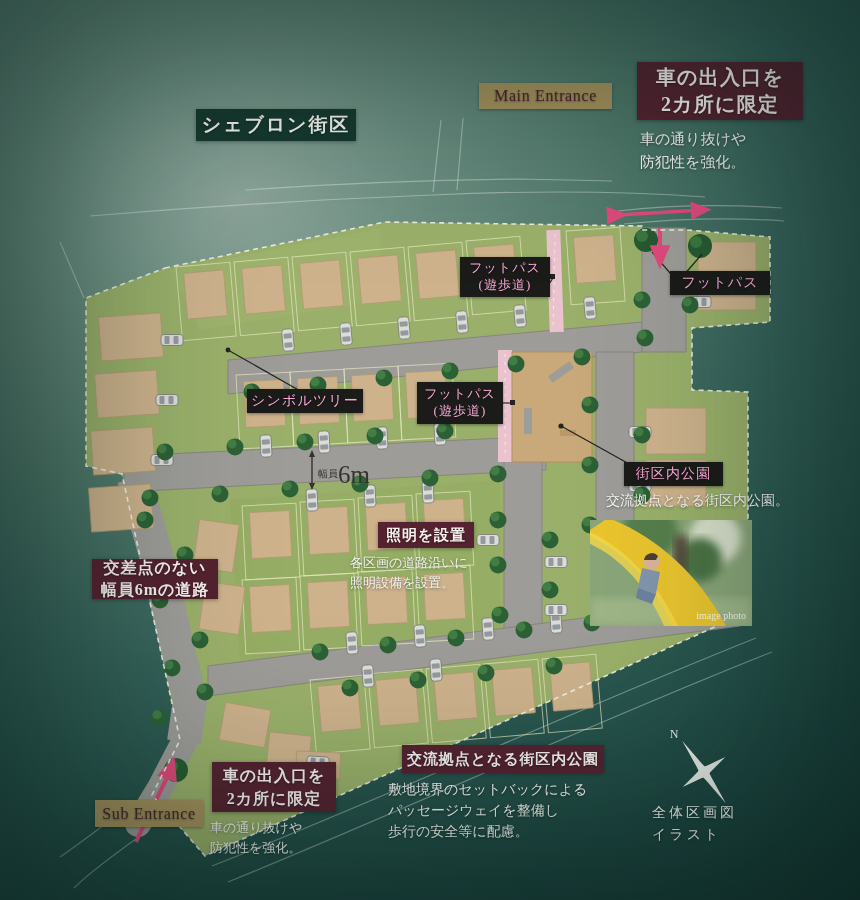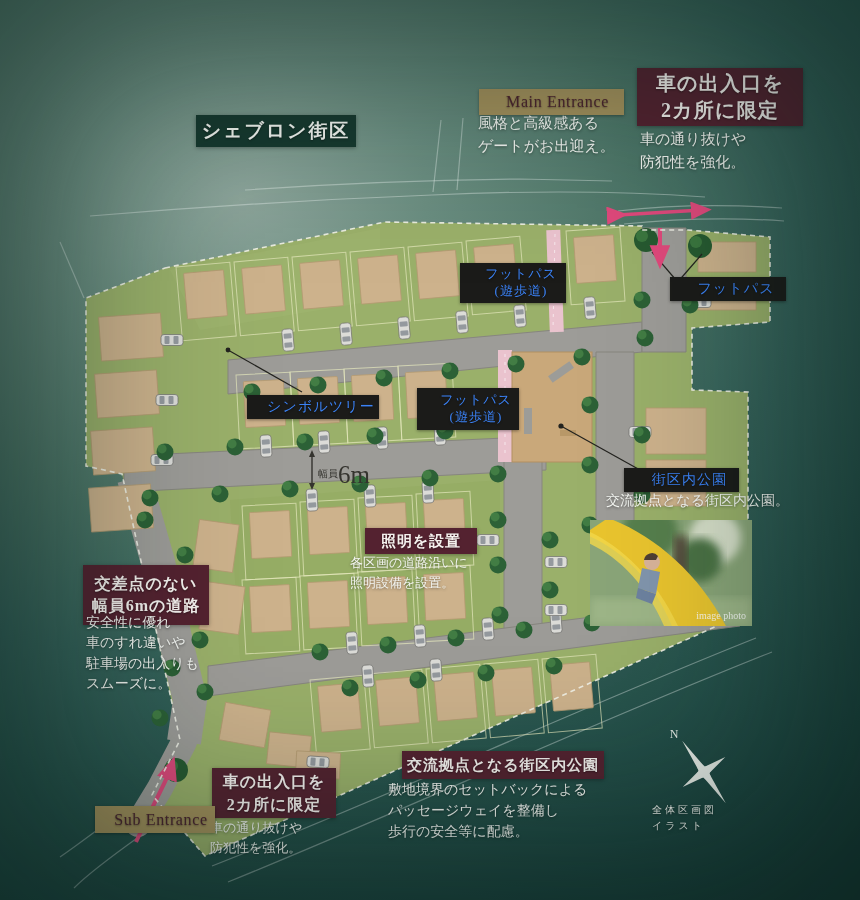--- a/index.html
+++ b/index.html
@@ -11,29 +11,29 @@
         #8ea69c 0%, #6b8e81 18%, #4d7668 38%, #35625a 55%,
         #27534c 70%, #1c443f 85%, #143632 100%);
   }
   .vignette{position:absolute;inset:0;pointer-events:none;z-index:4;
     box-shadow:inset 0 0 190px 55px rgba(7,27,24,.5);}
   svg{display:block}
   .layer{position:absolute;left:0;top:0;z-index:1;}
   .note{position:absolute;z-index:3;color:#f3f5f1;
     text-shadow:0 1px 3px rgba(0,0,0,.45);white-space:pre-line;}
   .box{position:absolute;z-index:3;display:flex;align-items:center;justify-content:center;
-    text-align:center;white-space:pre-line;text-shadow:0 1px 2px rgba(0,0,0,.4);margin-top:6px;}
+    text-align:center;white-space:pre-line;text-shadow:0 1px 2px rgba(0,0,0,.4);}
   .maroon{background:#542230;color:#f5f1ee;font-weight:bold;letter-spacing:.06em;
     box-shadow:0 1px 4px rgba(0,0,0,.35);}
   .dkgreen{background:#17392f;color:#f3f5f1;font-weight:bold;letter-spacing:.1em;
     box-shadow:0 1px 4px rgba(0,0,0,.35);}
-  .blackbox{background:#1b1b19;color:#3b82f6;letter-spacing:.08em;
-    box-shadow:0 1px 3px rgba(0,0,0,.4);padding-left:16px;}
+  .blackbox{background:#1b1b19;color:#f9a8d4;letter-spacing:.08em;
+    box-shadow:0 1px 3px rgba(0,0,0,.4);}
   .tan{background:#a4915c;color:#4d232e;letter-spacing:.04em;
-    box-shadow:0 1px 3px rgba(0,0,0,.35);padding-left:12px;}
+    box-shadow:0 1px 3px rgba(0,0,0,.35);}
   .ctr{}
 </style>
 </head>
 <body>
 
 <div id="stage">
 
   <svg class="layer" width="860" height="900" viewBox="0 0 860 900" xmlns="http://www.w3.org/2000/svg">
     <defs>
       <g id="tree">
@@ -281,51 +281,45 @@
         <path d="M52,48 L70,52 L66,74 L48,68 Z" fill="#8195ad"></path>
         <path d="M48,68 L66,74 L62,84 L46,78 Z" fill="#6d82a0"></path>
       </g>
       <text x="156" y="99" text-anchor="end" font-size="10" fill="rgba(255,255,255,.85)" font-family="Liberation Serif, DejaVu Serif, serif">image photo</text>
     </svg>
   </div>
 
   <div class="box dkgreen" style="left:196px;top:109px;width:160px;height:32px;font-size:19px">シェブロン街区</div>
 
   <div class="box tan" style="left:479px;top:83px;width:133px;height:26px;font-size:16px">Main Entrance</div>
-  <div class="note" style="left:478px;top:112px;width:175px;font-size:15px;line-height:1.55">風格と高級感ある
-ゲートがお出迎え。</div>
 
   <div class="box maroon" style="left:637px;top:62px;width:166px;height:58px;font-size:20px;line-height:1.35">車の出入口を
 2カ所に限定</div>
   <div class="note ctr" style="left:640px;top:128px;width:160px;font-size:15px;line-height:1.55">車の通り抜けや
 防犯性を強化。</div>
 
   <div class="box blackbox" style="left:460px;top:257px;width:90px;height:40px;font-size:13px;line-height:1.3">フットパス
 (遊歩道)</div>
 
   <div class="box blackbox" style="left:670px;top:271px;width:100px;height:24px;font-size:14px">フットパス</div>
 
   <div class="box blackbox" style="left:247px;top:389px;width:116px;height:24px;font-size:14px">シンボルツリー</div>
 
   <div class="box blackbox" style="left:417px;top:382px;width:86px;height:42px;font-size:13px;line-height:1.3">フットパス
 (遊歩道)</div>
 
   <div class="box blackbox" style="left:624px;top:462px;width:99px;height:24px;font-size:14px">街区内公園</div>
   <div class="note" style="left:606px;top:492px;width:195px;font-size:14px;white-space:nowrap">交流拠点となる街区内公園。</div>
 
-  <div class="box maroon" style="left:365px;top:522px;width:112px;height:26px;font-size:15px">照明を設置</div>
+  <div class="box maroon" style="left:378px;top:522px;width:96px;height:26px;font-size:15px">照明を設置</div>
   <div class="note ctr" style="left:350px;top:553px;width:148px;font-size:13px;line-height:1.5">各区画の道路沿いに
 照明設備を設置。</div>
 
-  <div class="box maroon" style="left:83px;top:559px;width:126px;height:60px;font-size:16px;line-height:1.4">交差点のない
+  <div class="box maroon" style="left:92px;top:559px;width:126px;height:40px;font-size:16px;line-height:1.4">交差点のない
 幅員6mの道路</div>
-  <div class="note ctr" style="left:86px;top:613px;width:140px;font-size:14px;line-height:1.45">安全性に優れ
-車のすれ違いや
-駐車場の出入りも
-スムーズに。</div>
 
   <div class="box maroon" style="left:212px;top:762px;width:124px;height:50px;font-size:16px;line-height:1.45">車の出入口を
 2カ所に限定</div>
   <div class="note ctr" style="left:210px;top:818px;width:130px;font-size:13px;line-height:1.55">車の通り抜けや
 防犯性を強化。</div>
 
   <div class="box tan" style="left:95px;top:800px;width:108px;height:27px;font-size:16px">Sub Entrance</div>
 
   <div class="box maroon" style="left:402px;top:745px;width:202px;height:28px;font-size:15px">交流拠点となる街区内公園</div>
   <div class="note ctr" style="left:388px;top:779px;width:230px;font-size:14px;line-height:1.5">敷地境界のセットバックによる
@@ -334,17 +328,17 @@
 
   <div style="position:absolute;left:648px;top:720px;width:104px;height:84px;z-index:3">
     <svg width="104" height="84" viewBox="0 0 104 84" xmlns="http://www.w3.org/2000/svg">
       <g transform="rotate(-35 56 52)" fill="#e9ede8">
         <path d="M56,14 L59.5,48 L82,52 L59.5,56 L56,90 L52.5,56 L30,52 L52.5,48 Z"></path>
         <path d="M56,36 L60,48 L70,52 L60,56 L56,68 L52,56 L42,52 L52,48 Z" opacity=".8"></path>
       </g>
       <text x="26" y="18" font-size="12" fill="#e9ede8" text-anchor="middle" font-family="Liberation Serif, DejaVu Serif, serif">N</text>
     </svg>
   </div>
-  <div class="note ctr" style="left:652px;top:802px;width:112px;font-size:10px;line-height:1.6;letter-spacing:3px">全体区画図
+  <div class="note ctr" style="left:652px;top:802px;width:112px;font-size:14px;line-height:1.6;letter-spacing:3px">全体区画図
 イラスト</div>
 
   <div class="vignette"></div>
 </div>
 
 </body></html>

